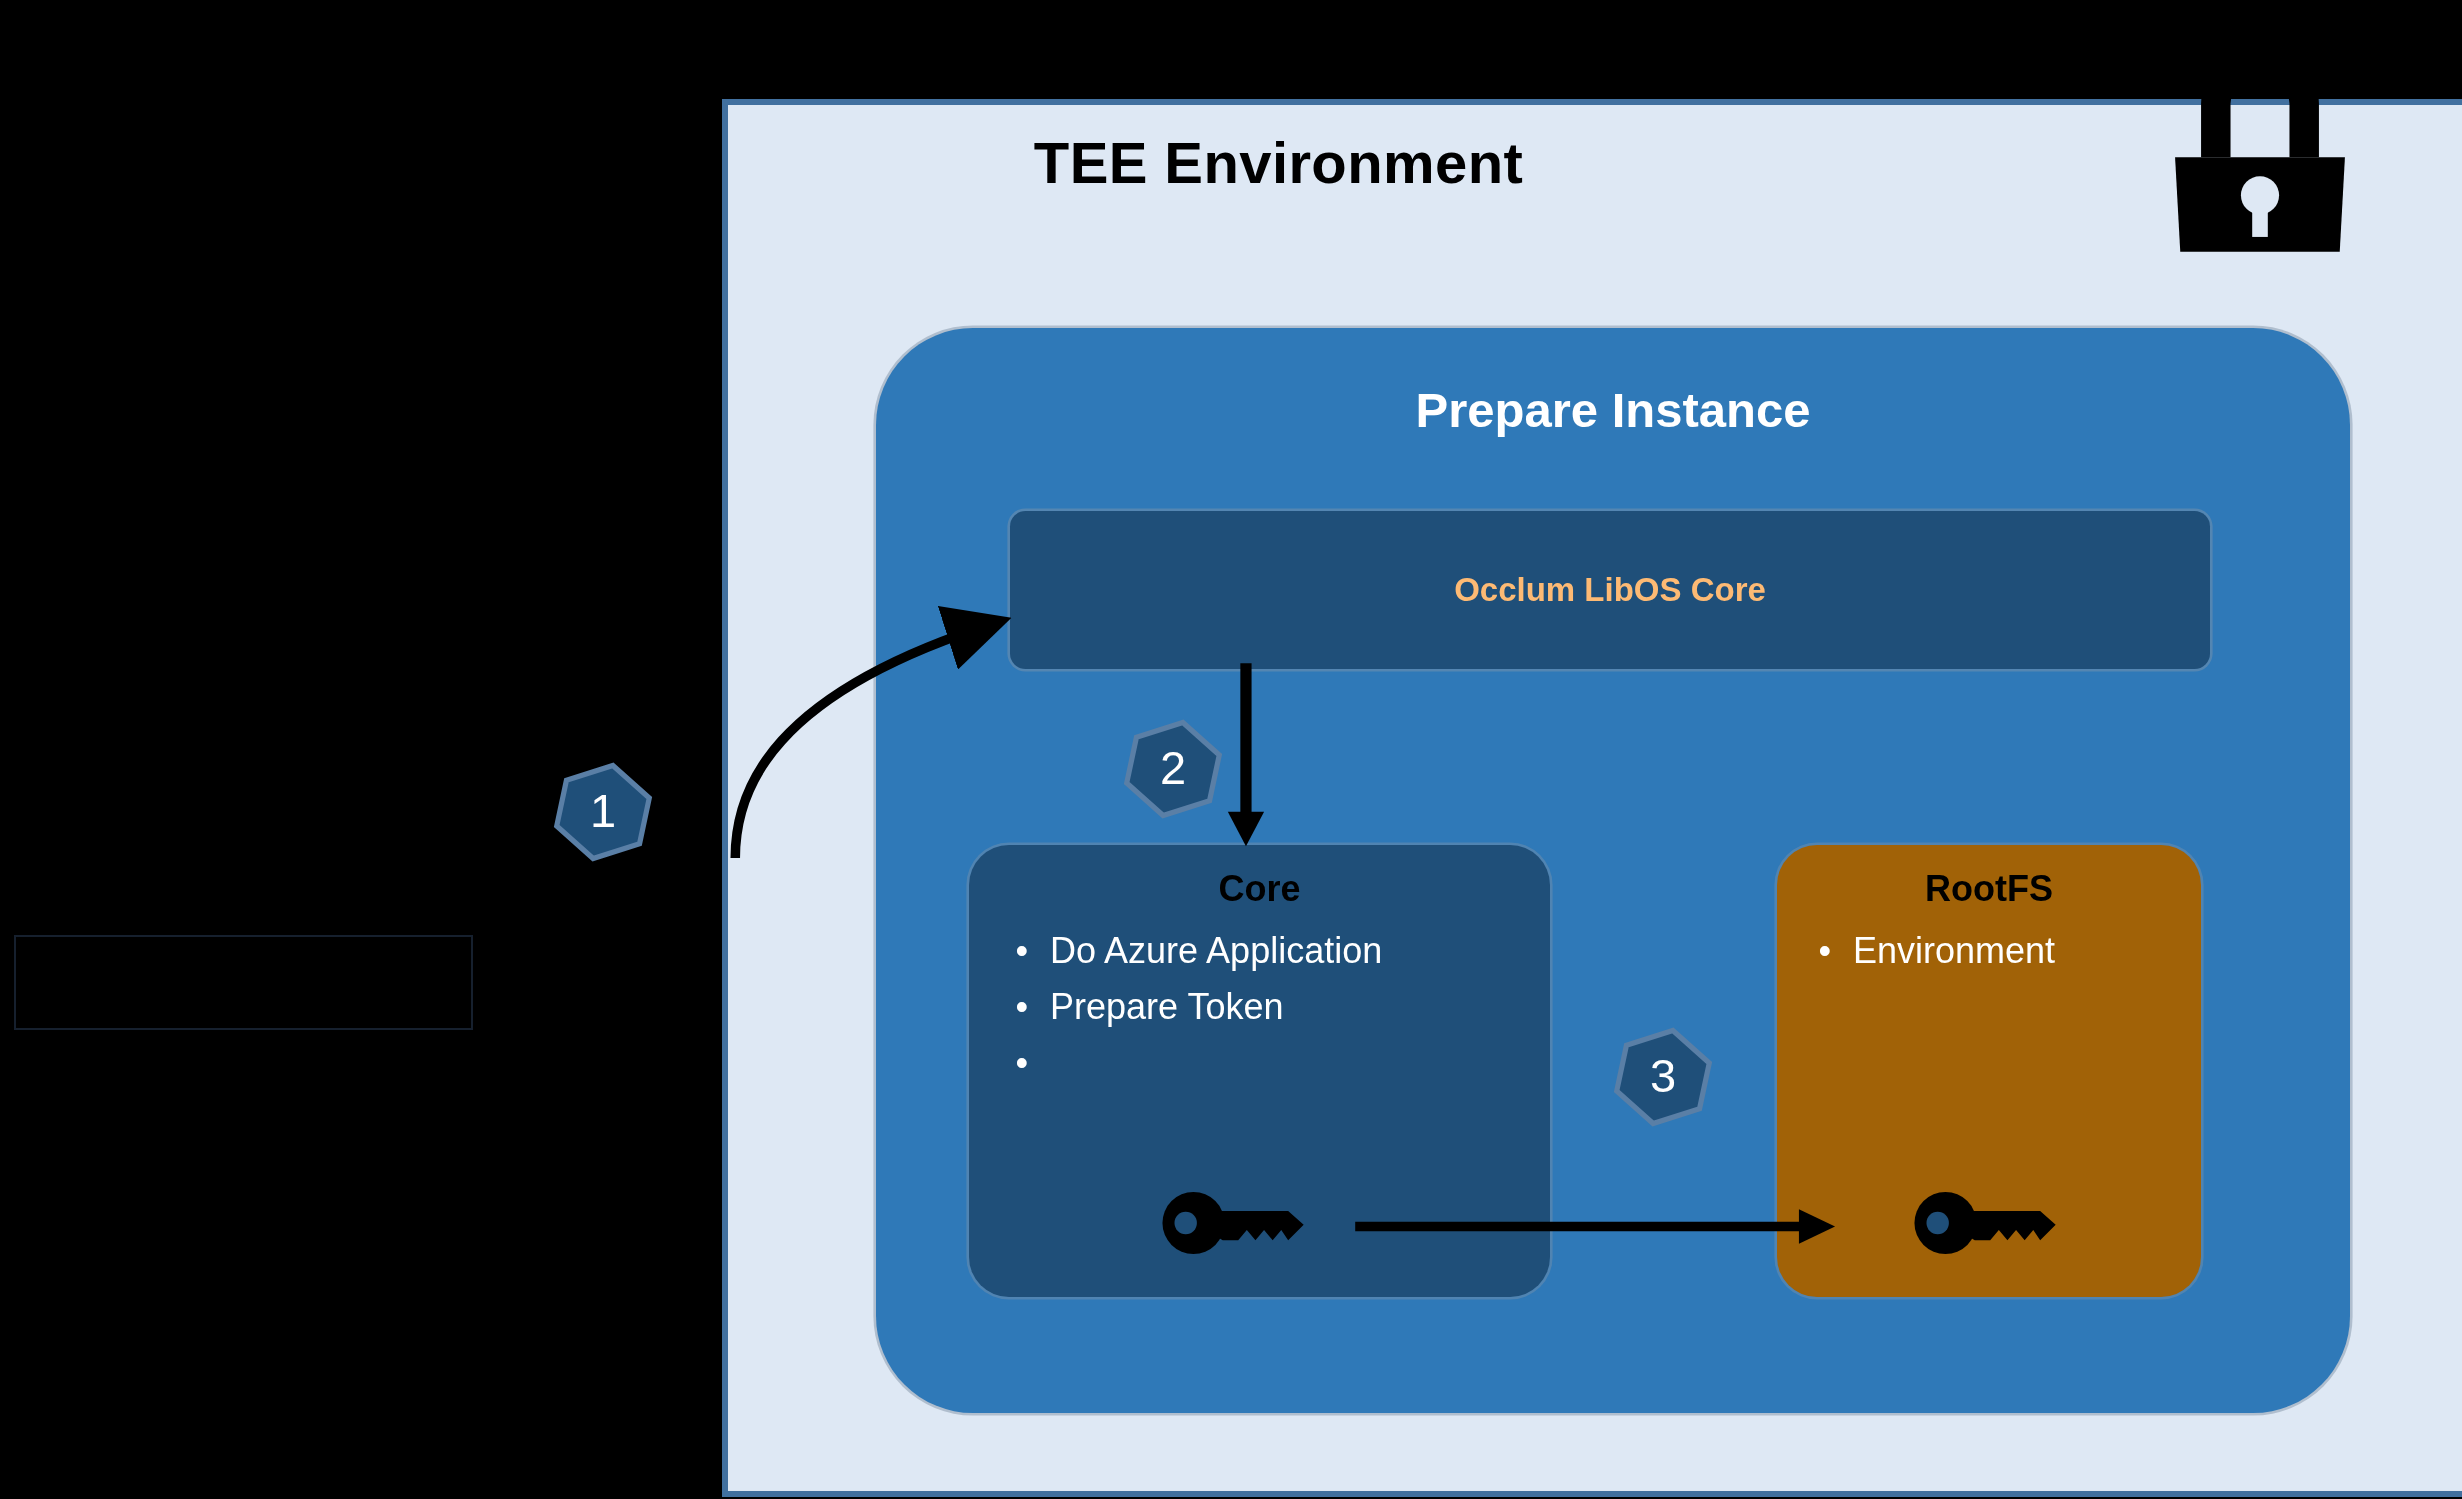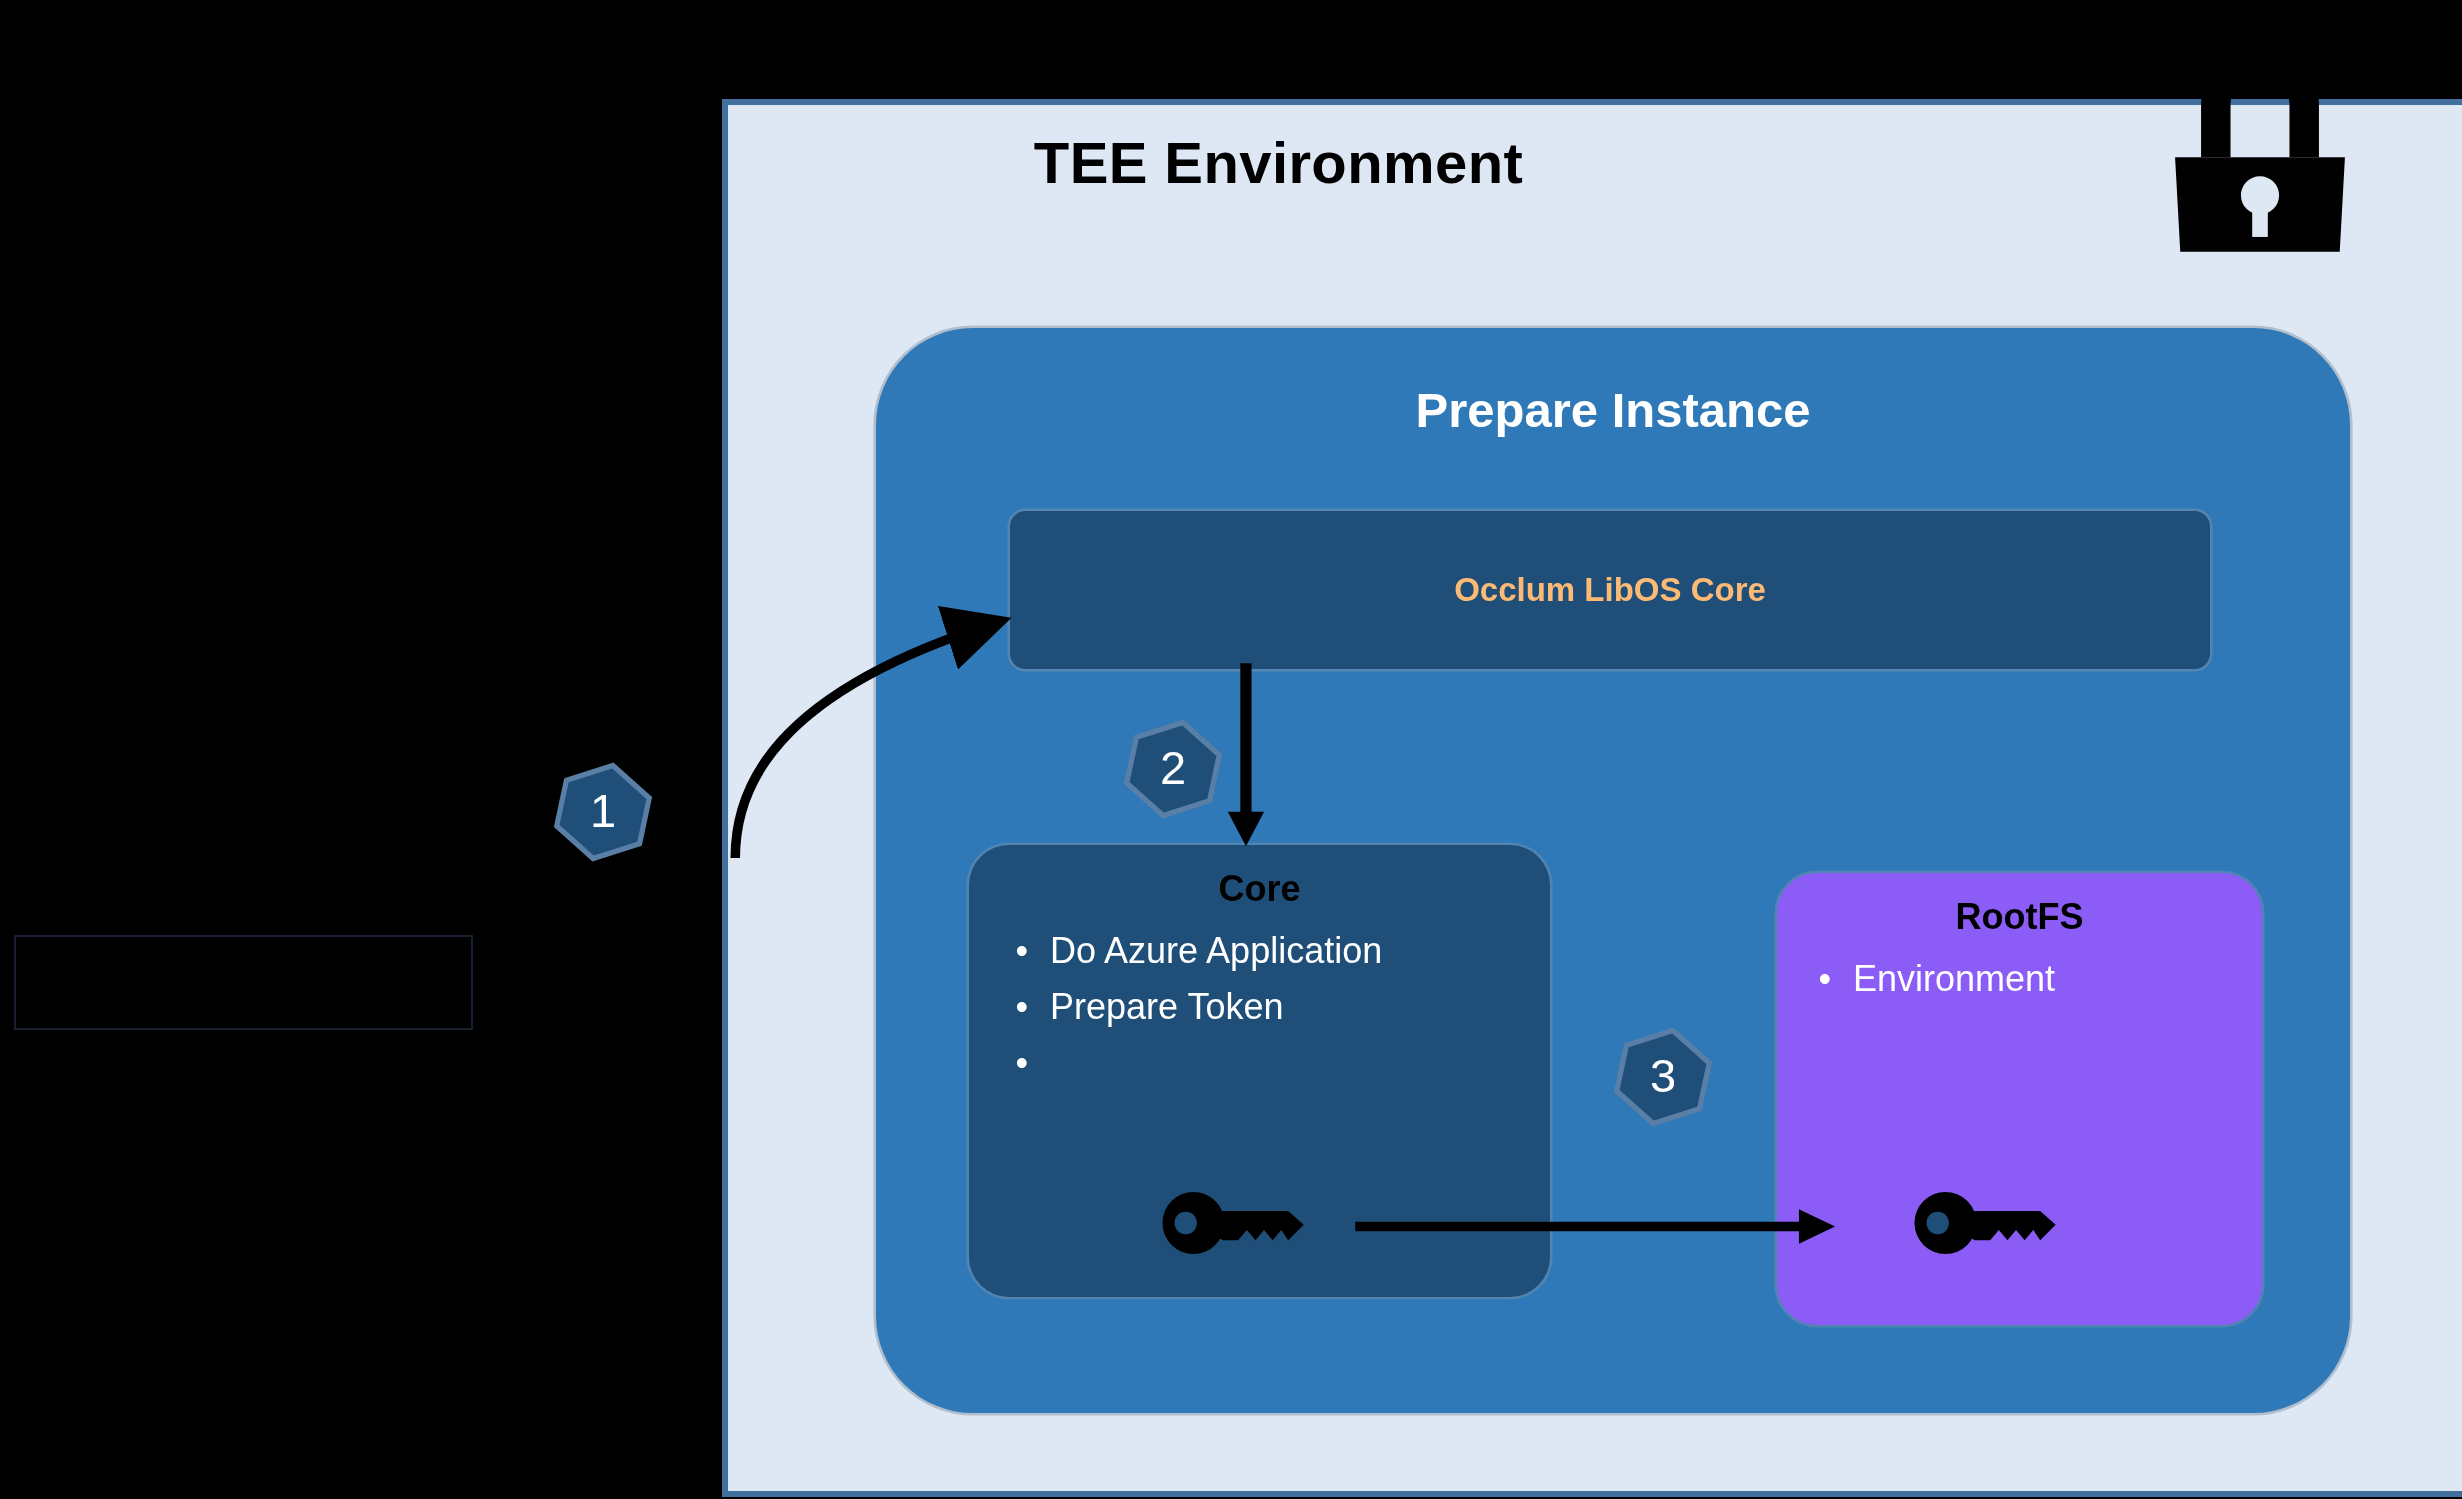--- a/index.html
+++ b/index.html
@@ -151,26 +151,25 @@
     top: 0;
     color: #ffffff;
     font-size: 36px;
   }
 
   
   #rootfs-card {
     position: absolute;
     left: 1777px;
     top: 845px;
-    width: 485px;
+    width: 424px;
     height: 452px;
-    background: #8b5cf6;
+    background: #a16207;
     border-radius: 40px;
     box-shadow: 0 0 0 2.6px rgba(130,150,170,0.40);
-    margin-top: 28px;
   }
   #rootfs-title {
     position: absolute;
     left: 0;
     top: 22.5px;
     width: 100%;
     text-align: center;
     font-size: 36px;
     font-weight: bold;
     color: #000000;

